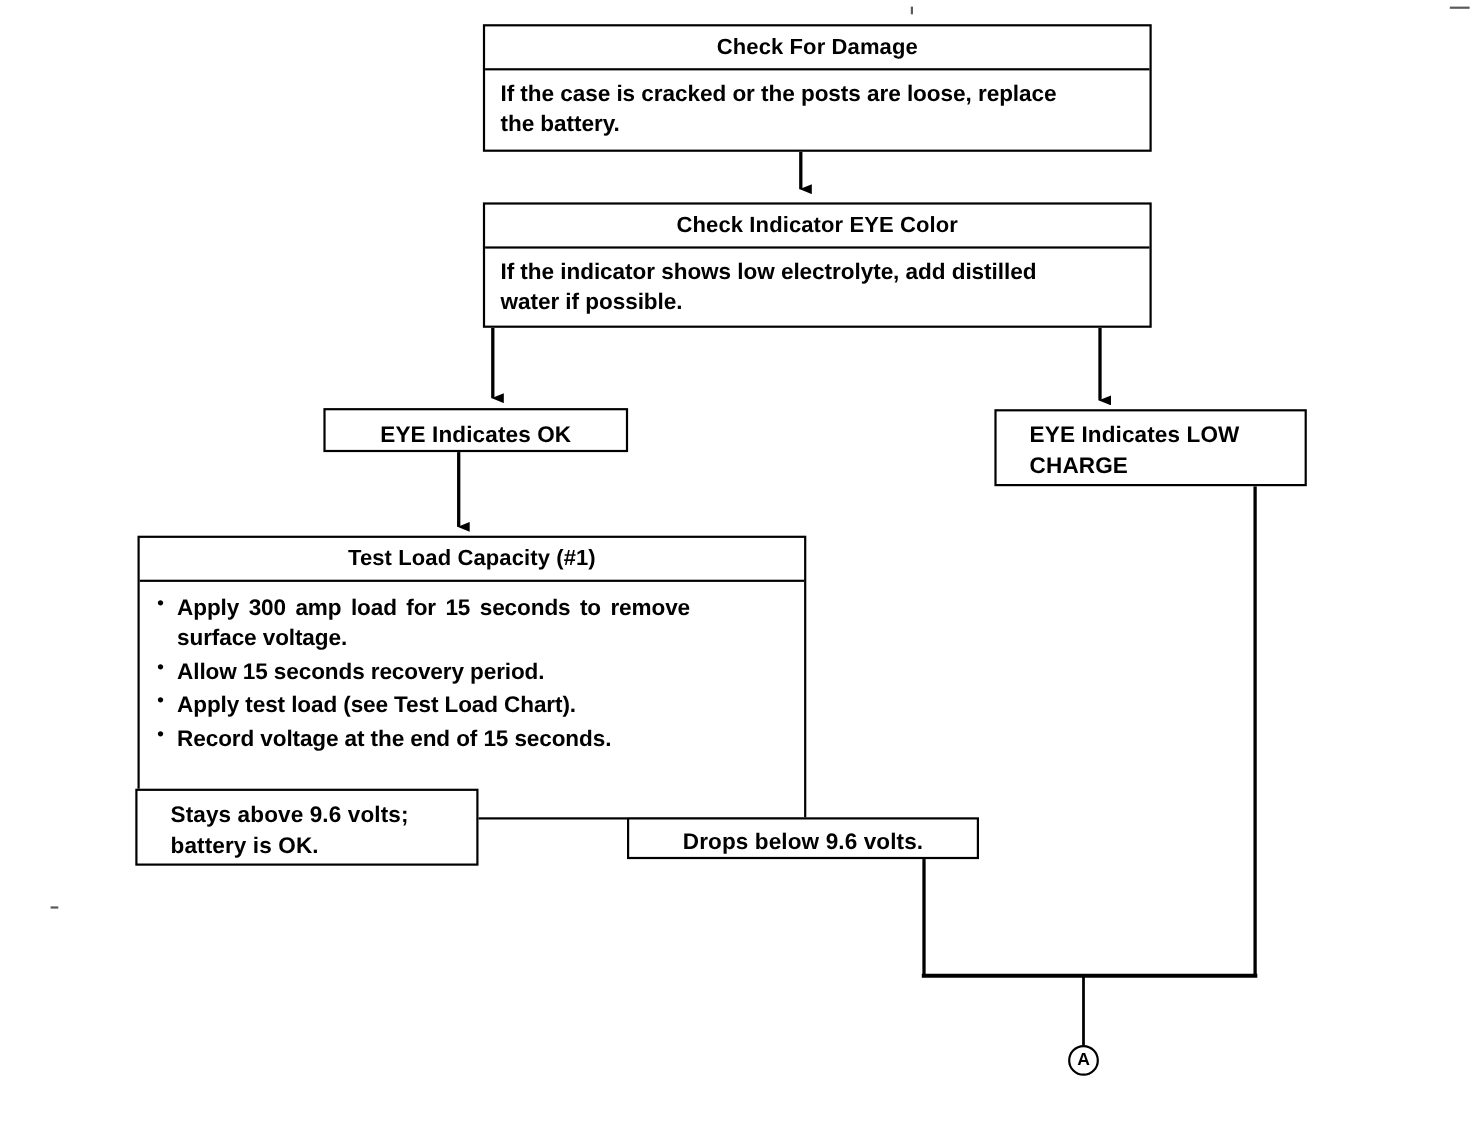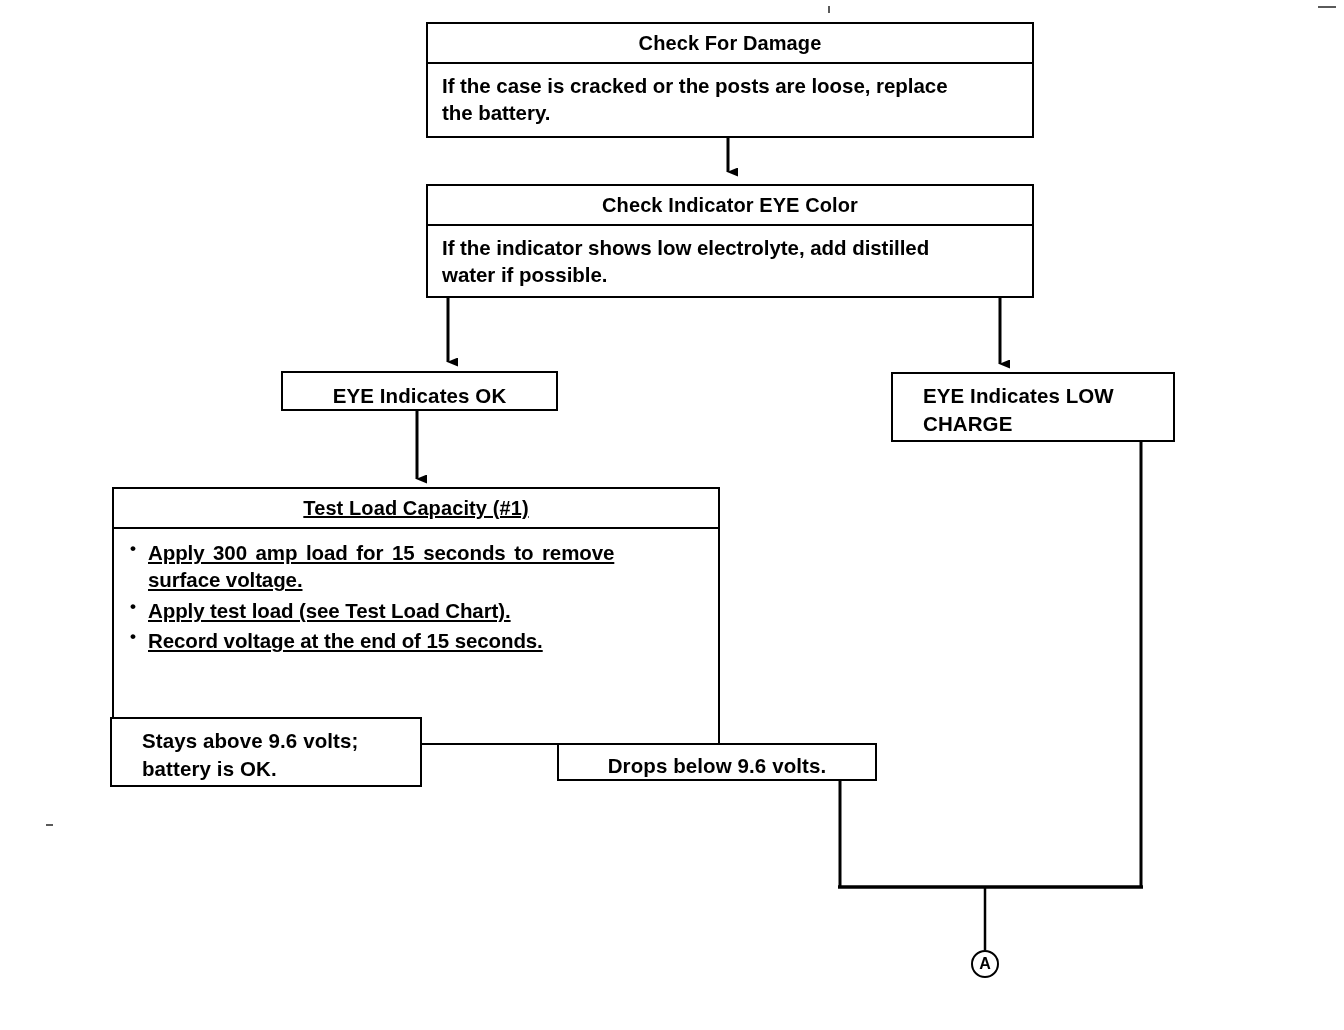--- a/index.html
+++ b/index.html
@@ -26,20 +26,21 @@
     width: 1344px;
     height: 1030px;
     pointer-events: none;
   }
   .node {
     position: absolute;
     box-sizing: border-box;
     border: 2px solid #000000;
     background: #ffffff;
     z-index: 2;
+    margin-left: 13px;
   }
   .node-title {
     text-align: center;
     font-weight: bold;
     font-size: 20px;
     line-height: 1.0;
     padding: 9px 6px 9px 6px;
     border-bottom: 2px solid #000000;
     letter-spacing: 0.1px;
   }
@@ -167,28 +168,29 @@
     </div>
   </div>
 
   <div class="node" style="left:891px; top:372px; width:284px; height:70px;">
     <div class="plain-label plain-left-tight">
       <div>EYE Indicates LOW</div>
       <div>CHARGE</div>
     </div>
   </div>
 
-  <div class="node" style="left:112px; top:487px; width:608px; height:258px;text-decoration:underline;">
+  <div class="node" style="left:112px; top:487px; width:608px; height:258px;">
     <div class="node-title">Test Load Capacity (#1)</div>
     <div class="node-body" style="padding:10px 10px 8px 14px;">
       <ul class="bullets">
         <li>
           <span class="spaced-line">Apply 300 amp load for 15 seconds to remove</span><br>
           <span>surface voltage.</span>
         </li>
+        <li>Allow 15 seconds recovery period.</li>
         <li>Apply test load (see Test Load Chart).</li>
         <li>Record voltage at the end of 15 seconds.</li>
       </ul>
     </div>
   </div>
 
   <div class="node" style="left:110px; top:717px; width:312px; height:70px;">
     <div class="plain-label plain-left-tight">
       <div>Stays above 9.6 volts;</div>
       <div>battery is OK.</div>

